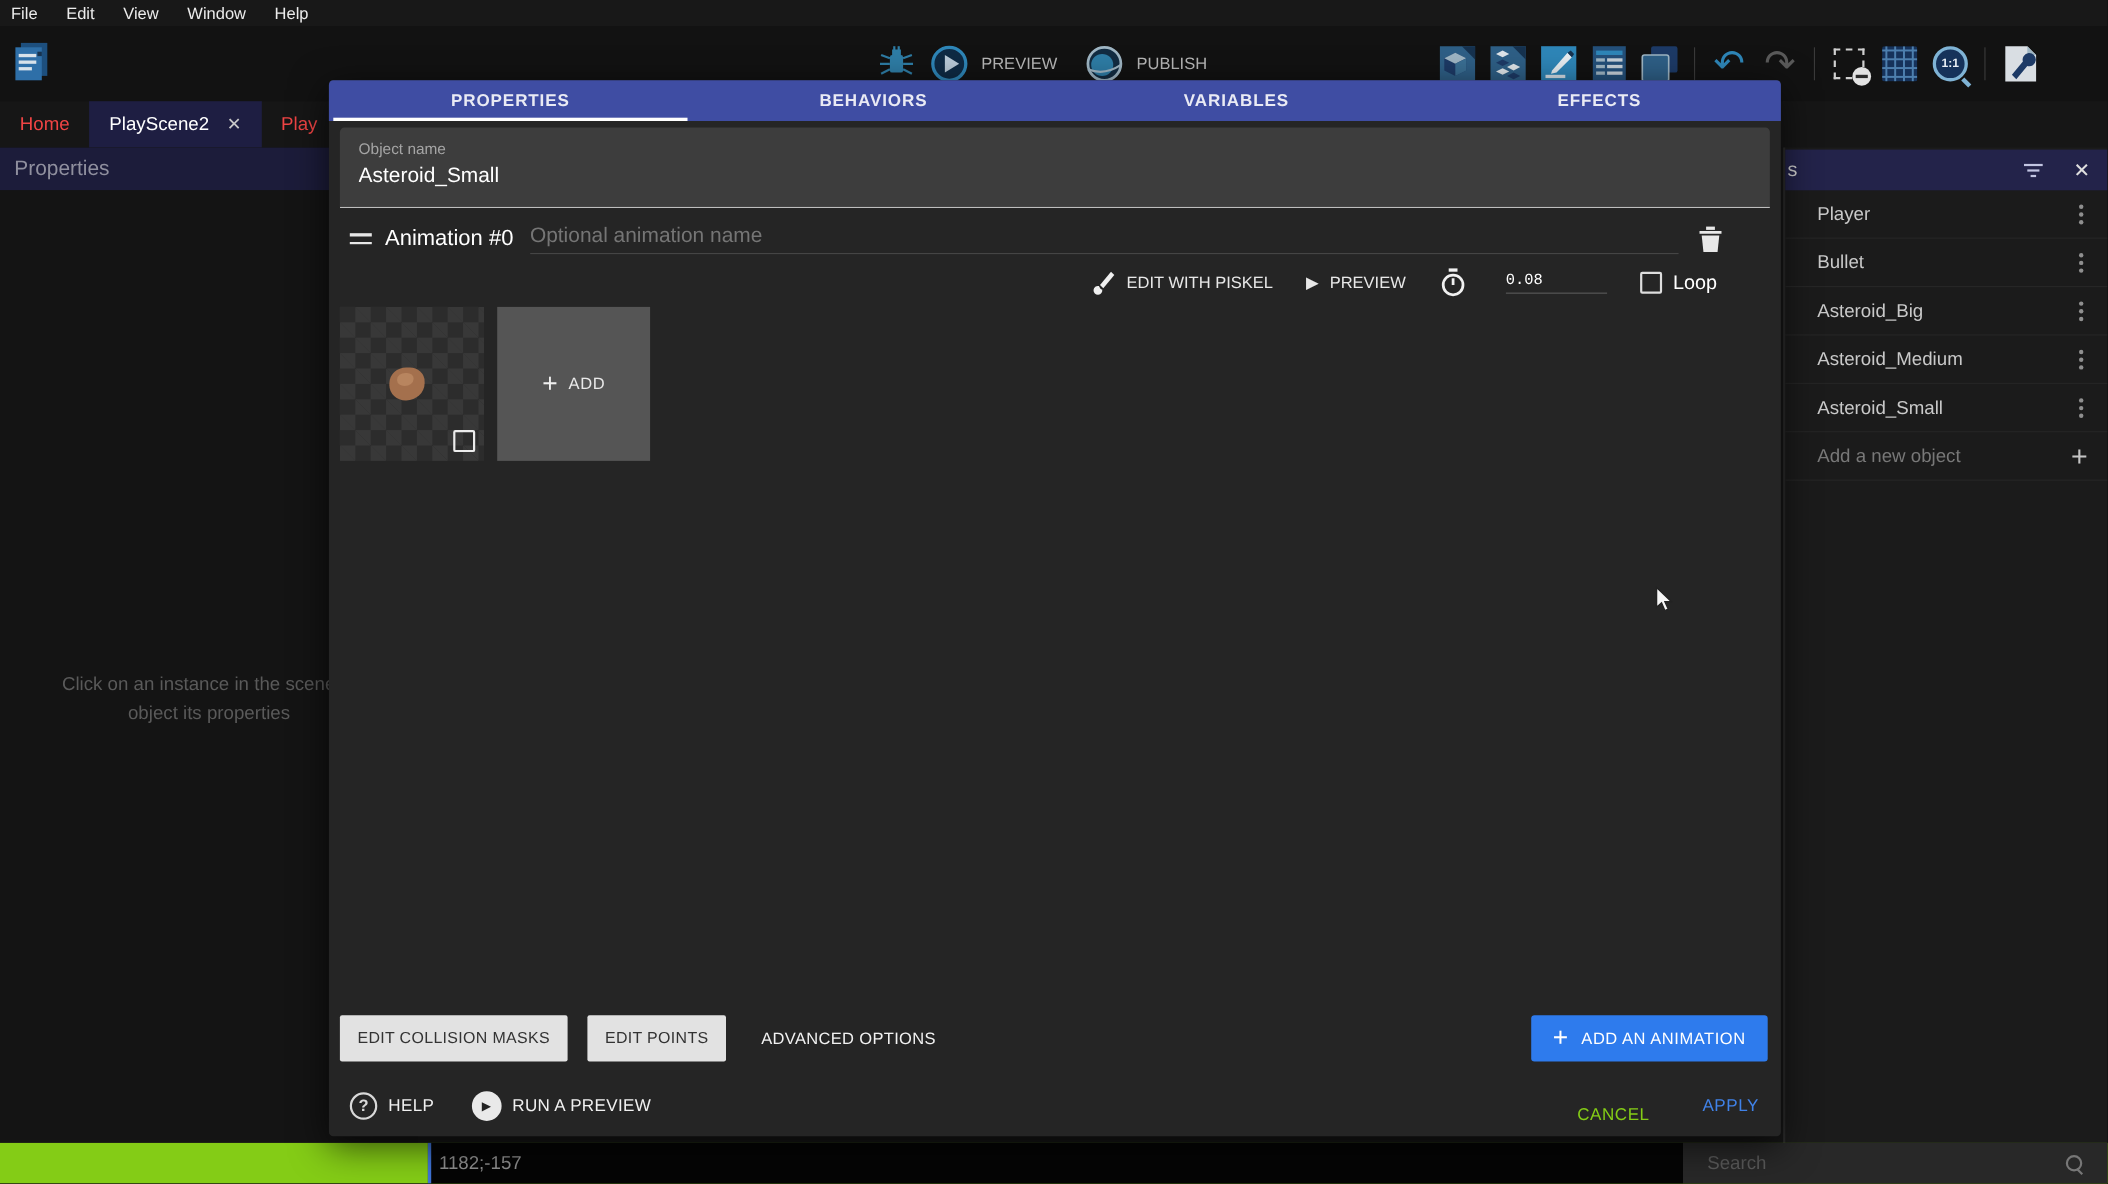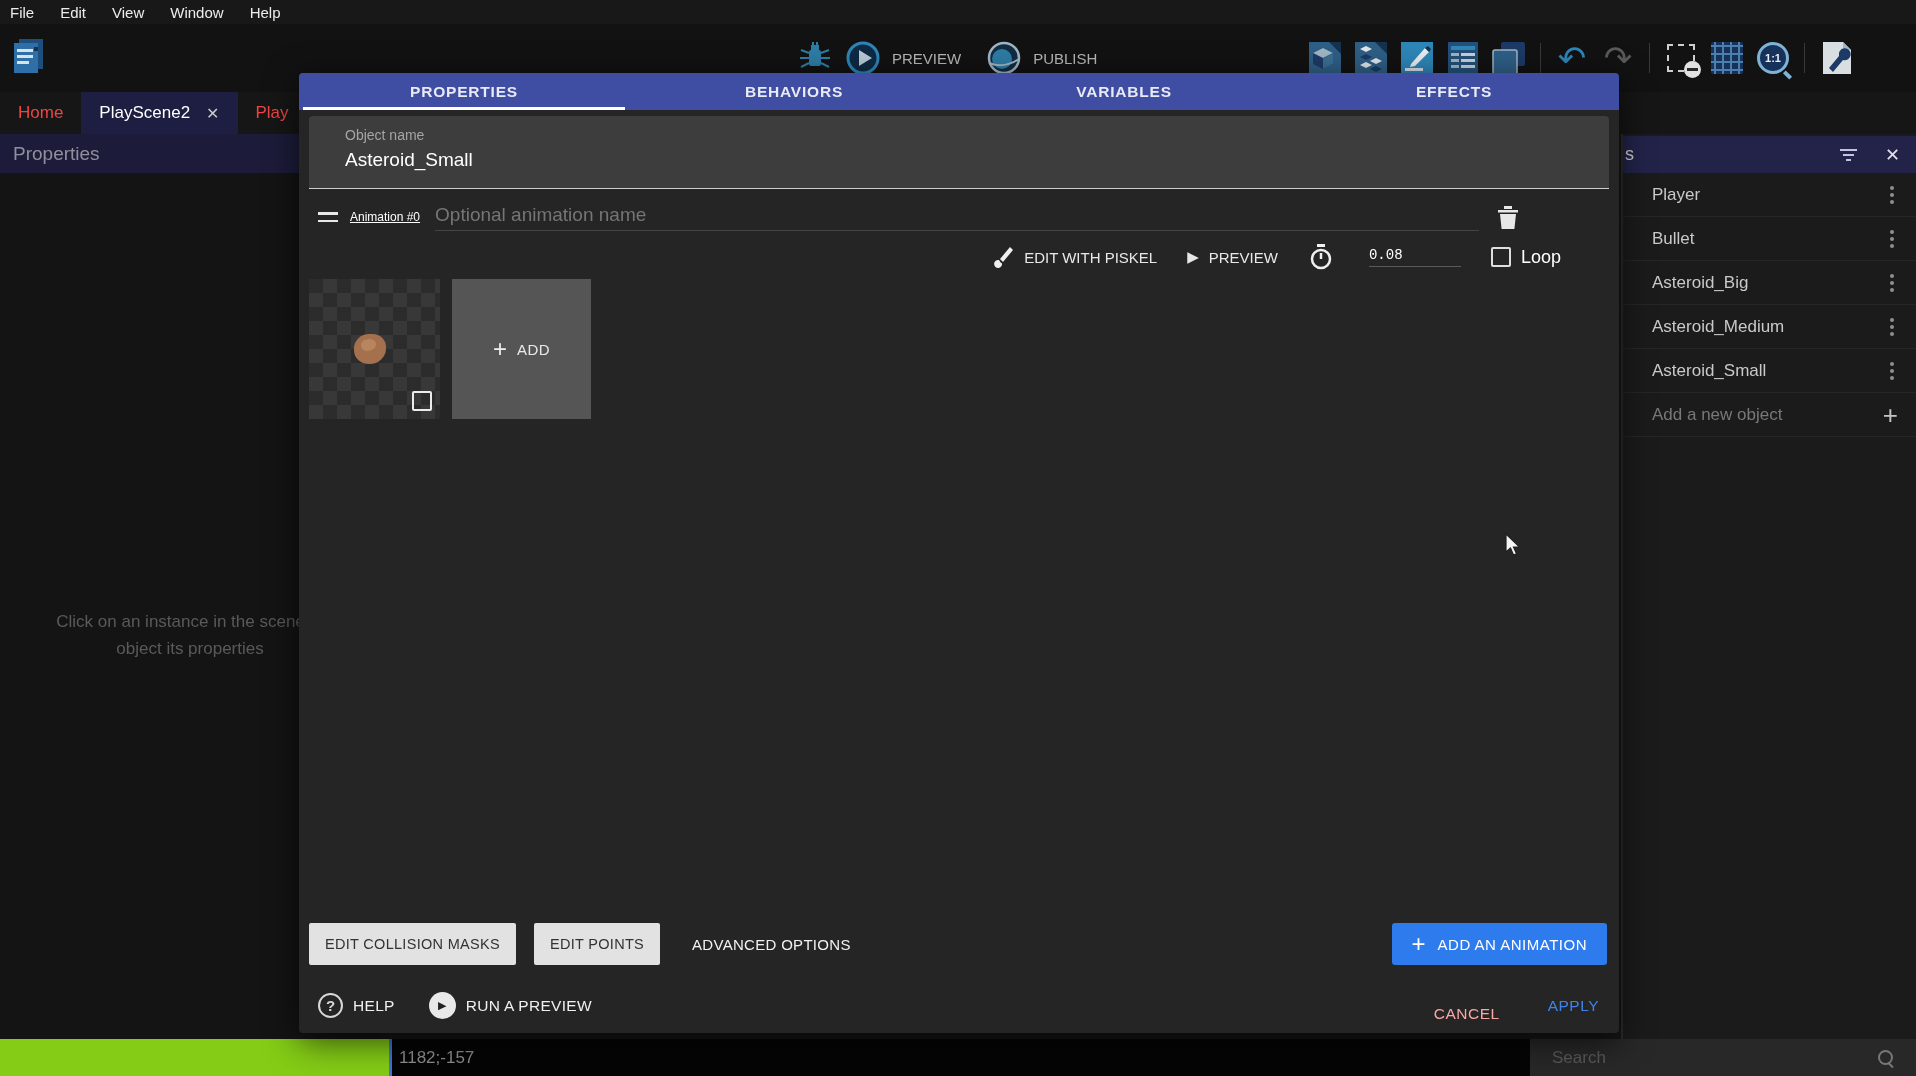--- a/index.html
+++ b/index.html
@@ -68,28 +68,28 @@
   .mag { position:relative; width:16px; height:16px; margin-right:22px; }
   .mag::before { content:""; position:absolute; left:0; top:0; width:11px; height:11px; border:2px solid #777; border-radius:50%; }
   .mag::after { content:""; position:absolute; right:0px; bottom:0px; width:7px; height:2px; background:#777; transform:rotate(45deg); }
 
   
   #dialog { left:299px; top:73px; width:1320px; height:960px; background:#252525; border-radius:4px; box-shadow:0 8px 34px rgba(0,0,0,.65); z-index:10; }
   #dtabs { position:absolute; left:0; top:0; width:100%; height:37px; background:#3f4da3; border-radius:4px 4px 0 0; display:flex; }
   .dtab { flex:1; display:flex; align-items:center; justify-content:center; color:#e9eaf4; font-size:15.5px; font-weight:bold; letter-spacing:.8px; position:relative; }
   .dtab.active::after { content:""; position:absolute; left:4px; right:4px; bottom:0; height:3px; background:#fff; }
 
-  #objname-card { position:absolute; left:10px; top:43px; width:1300px; height:73px; background:#3d3d3d; border-radius:4px 4px 0 0; border-bottom:1px solid #cfcfcf;padding-left:19px; }
+  #objname-card { position:absolute; left:10px; top:43px; width:1300px; height:73px; background:#3d3d3d; border-radius:4px 4px 0 0; border-bottom:1px solid #cfcfcf; }
   #objname-card .flabel { color:#a5a5a5; font-size:14px; margin:11px 0 0 17px; }
   #objname-card input { display:block; width:1260px; background:transparent; border:none; outline:none; color:#fff; font-size:19px; margin:6px 0 0 17px; font-family:"Liberation Sans",sans-serif; }
 
   #anim-row { position:absolute; left:0; top:122px; width:100%; height:44px; display:flex; align-items:center; }
   .drag-handle { width:20px; margin-left:19px; display:flex; flex-direction:column; gap:5px; }
   .drag-handle i { height:2.5px; background:#e8e8e8; }
-  #anim-title { color:#fff; font-size:12px; margin-left:12px; white-space:nowrap;text-decoration:underline; }
+  #anim-title { color:#fff; font-size:20px; margin-left:12px; white-space:nowrap; }
   #anim-name { margin-left:15px; width:1044px; background:transparent; border:none; outline:none; border-bottom:1px solid #454545; color:#e0e0e0; font-size:19px; padding-bottom:4px; font-family:"Liberation Sans",sans-serif; }
   #anim-name::placeholder { color:#757575; }
   .trash { width:26px; height:28px; margin-left:16px; }
 
   #piskel-row { position:absolute; top:162px; right:58px; height:44px; display:flex; align-items:center; gap:30px; }
   .prow-item { display:flex; align-items:center; gap:10px; color:#e8e8e8; font-size:15px; }
   .play-tri { color:#e8e8e8; font-size:15px; }
   #time-input { width:92px; background:transparent; border:none; outline:none; border-bottom:1px solid #5a5a5a; color:#fff; font-size:14px; padding-bottom:3px; font-family:Liberation Mono, monospace;margin-left:25px; }
   .cbox { width:20px; height:20px; border:2.5px solid #dedede; border-radius:2px; }
   .loop-lbl { color:#fff; font-size:18px; }
@@ -112,21 +112,21 @@
   #add-anim-btn { position:absolute; right:12px; top:850px; height:42px; background:#2e7bed; color:#fff; border-radius:3px; display:flex; align-items:center; gap:12px; padding:0 20px; }
   #add-anim-btn .plus { font-size:24px; font-weight:300; line-height:18px; }
   #add-anim-btn .lbl { font-size:15px; letter-spacing:.5px; }
 
   #dlg-footer { position:absolute; left:19px; right:20px; top:911px; height:43px; display:flex; align-items:center; }
   .help-ic { width:25px; height:25px; border:2px solid #d8d8d8; border-radius:50%; color:#d8d8d8; font-size:15px; font-weight:bold; display:flex; align-items:center; justify-content:center; }
   .runprev-ic { width:27px; height:27px; background:#e9e9e9; border-radius:50%; color:#222; font-size:11px; display:flex; align-items:center; justify-content:center; }
   #dlg-footer .flbl { color:#f0f0f0; font-size:15.5px; letter-spacing:.3px; margin:0 0 0 10px; }
   #dlg-footer .gap { width:34px; }
   #dlg-footer .spacer { flex:1; }
-  #cancel-btn { color:#fca5a5; font-size:15.5px; letter-spacing:.5px; margin-right:48px;margin-top:16px; }
+  #cancel-btn { color:#84cc16; font-size:15.5px; letter-spacing:.5px; margin-right:48px;margin-top:16px; }
   #apply-btn { color:#4082e8; font-size:15.5px; letter-spacing:.5px; }
 
   #cursor { left:1505px; top:533px; z-index:50; }
 </style>
 </head>
 <body>
 
 <div id="stage">
 
   <div id="menubar" class="abs">

